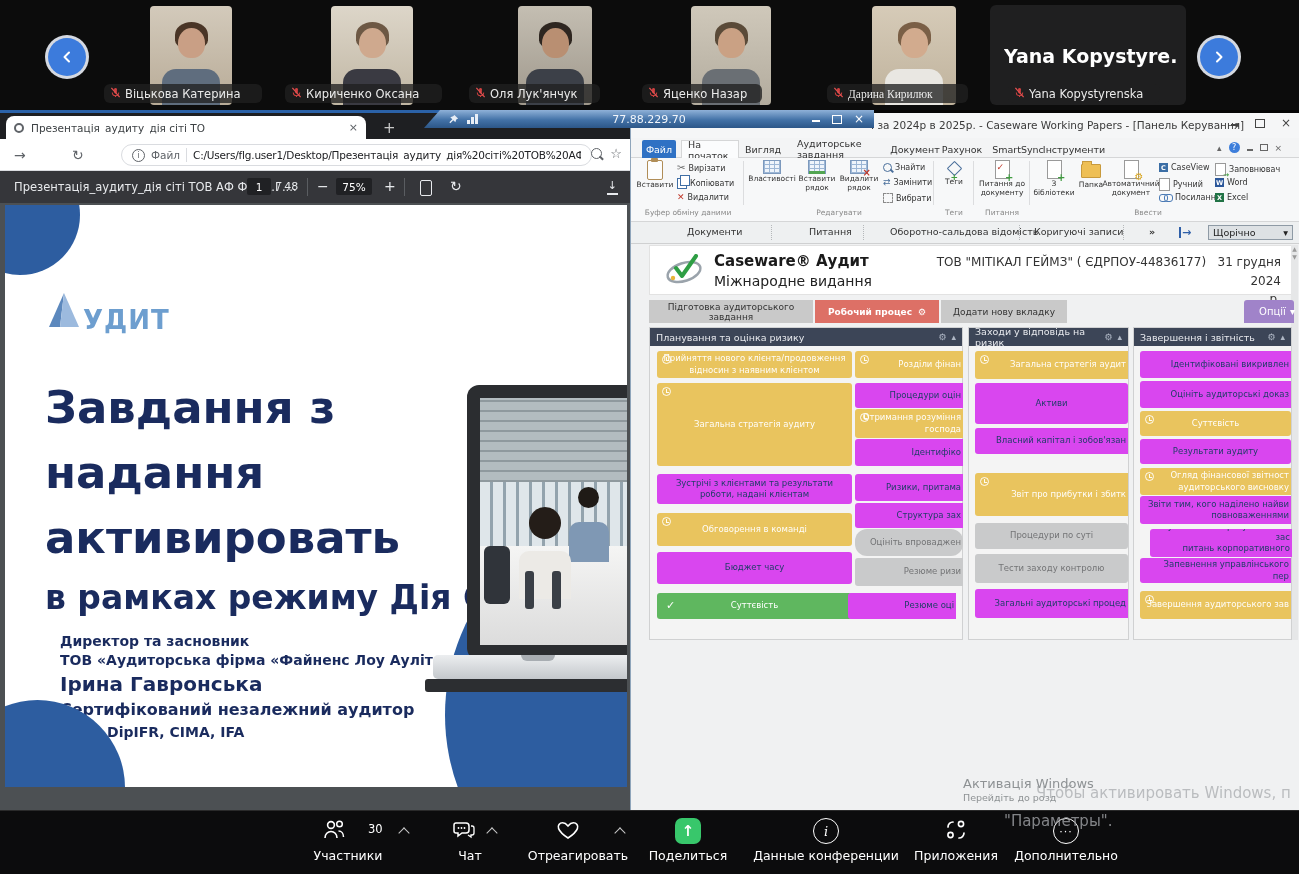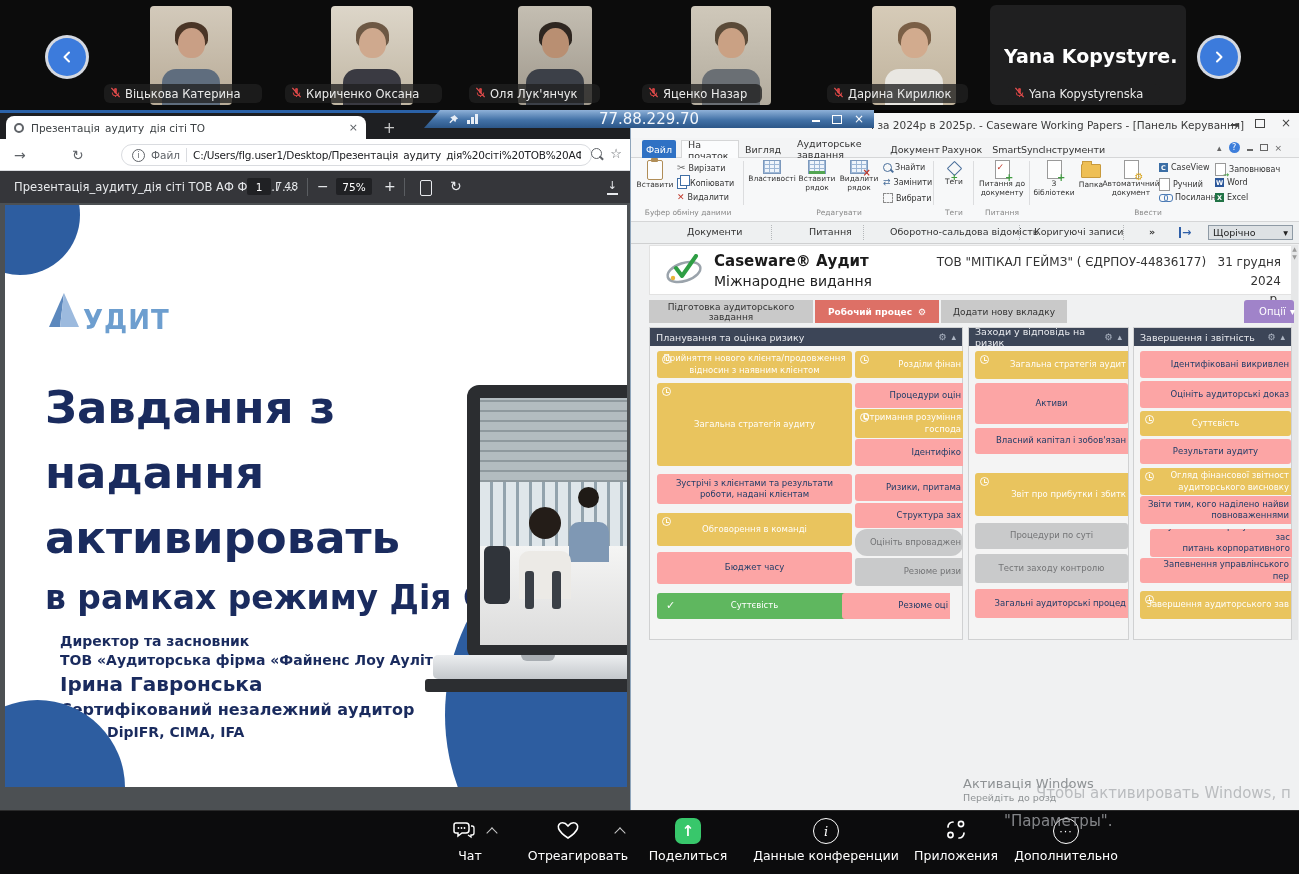--- a/index.html
+++ b/index.html
@@ -15,21 +15,21 @@
   .pv .hair{position:absolute;left:50%;top:16px;width:33px;height:26px;margin-left:-16px;border-radius:50% 50% 30% 30%;}
   .pv .body{position:absolute;left:50%;bottom:-6px;width:58px;height:42px;margin-left:-29px;border-radius:14px 14px 0 0;}
   .pill{position:absolute;top:84px;height:19px;background:rgba(32,32,32,.78);border-radius:6px;
         display:flex;align-items:center;gap:4px;padding:0 8px 0 6px;box-sizing:border-box;color:#eaeaea;font-size:11.5px;white-space:nowrap;overflow:hidden;}
   .feat{position:absolute;left:990px;top:5px;width:196px;height:100px;background:#1f1f20;border-radius:6px;}
   .feat .bigname{position:absolute;left:14px;top:40px;width:172px;color:#fff;font-weight:bold;font-size:19px;white-space:nowrap;overflow:hidden;}
   
   #rdp{position:absolute;left:424px;top:110px;width:450px;height:18px;z-index:30;
        background:linear-gradient(180deg,#8fb1d8 0%,#4372a7 55%,#2c5688 100%);
        clip-path:polygon(16px 0,100% 0,100% 100%,0 100%);display:flex;align-items:center;}
-  #rdp .ip{position:absolute;left:0;right:0;text-align:center;color:#f2f6fb;font-size:15px;pointer-events:none;}
+  #rdp .ip{position:absolute;left:0;right:0;text-align:center;color:#f2f6fb;font-size:11px;pointer-events:none;}
   #rdp .bars{display:flex;align-items:flex-end;gap:1.5px;margin-left:8px;}
   #rdp .bars i{display:block;width:2.5px;background:#e8eef6;}
   #rdp .wbtns{position:absolute;right:10px;display:flex;gap:12px;color:#fff;font-size:11px;align-items:center;}
   .wmin{display:inline-block;width:8px;height:4px;border-bottom:2px solid currentColor;}
   .wmax{display:inline-block;width:8px;height:7px;border:1.4px solid currentColor;}
   .wcls{font-size:12px;line-height:10px;}
   
   #browser{position:absolute;left:0;top:110px;width:630px;height:700px;background:#fff;}
   .b-sliver{position:absolute;left:0;top:0;width:100%;height:3px;background:#2b62a8;}
   .b-tabs{position:absolute;left:0;top:3px;width:100%;height:26px;background:#1e1f22;}
@@ -147,21 +147,21 @@
   .vgray{background:#c9c9c9;color:#333;}
   .vred{background:#dd7066;color:#fff;}
   .vopt{background:#a083c9;color:#fff;border-radius:3px 3px 0 0;font-size:10px;gap:4px;}
   .panel{position:absolute;top:214px;height:313px;background:#f4f4f4;border:1px solid #d0d1d2;box-sizing:border-box;}
   .phead{position:absolute;left:0;top:0;width:100%;height:18px;background:#3c4557;color:#e8eaee;font-size:9.5px;
          display:flex;align-items:center;padding:0 6px;box-sizing:border-box;}
   .phead .pic{margin-left:auto;display:flex;gap:5px;color:#aeb6c4;font-size:9px;}
   .card{position:absolute;border-radius:3px;display:flex;align-items:center;justify-content:center;
         padding:2px 6px;box-sizing:border-box;font-size:8.5px;line-height:1.3;text-align:center;overflow:hidden;}
   .cy{background:#e9c45e;color:rgba(255,255,255,.96);}
-  .cb{background:#fca5a5;color:#203d68;}
+  .cb{background:#d946ef;color:#203d68;}
   .cgr{background:#c9cacb;color:#737476;}
   .cgn{background:#5fb75f;color:#fff;}
   .cut{justify-content:flex-end;text-align:right;border-top-right-radius:0;border-bottom-right-radius:0;padding-right:2px;}
   .pre{white-space:pre-line;}
   .clk{position:absolute;left:5px;top:4px;width:9px;height:9px;border:1px solid rgba(255,255,255,.92);border-radius:50%;box-sizing:border-box;}
   .clk::after{content:"";position:absolute;left:3.2px;top:1.3px;width:1.2px;height:3.2px;background:rgba(255,255,255,.92);}
   .clk::before{content:"";position:absolute;left:3.2px;top:3.6px;width:2.8px;height:1.2px;background:rgba(255,255,255,.92);}
   .chk{position:absolute;left:9px;top:50%;transform:translateY(-50%);color:#fff;font-size:11px;font-weight:bold;}
   .cw-scroll{position:absolute;right:1px;top:132px;width:7px;height:395px;background:#e6e7e8;color:#9a9a9a;font-size:6px;text-align:center;line-height:8px;}
   
@@ -254,21 +254,21 @@
     </div>
     <div class="pill" style="left:642px;width:120px;">
       <span><svg width="11" height="11" viewBox="0 0 12 12">
             <rect x="4.5" y="1" width="3" height="6" rx="1.5" fill="#d04040"></rect>
             <path d="M2.5 6a3.5 3.5 0 0 0 7 0" stroke="#d04040" fill="none" stroke-width="1.1"></path>
             <line x1="6" y1="9.5" x2="6" y2="11" stroke="#d04040" stroke-width="1.1"></line>
             <line x1="1.5" y1="1" x2="10.5" y2="11" stroke="#e05050" stroke-width="1.4"></line>
           </svg></span>
       <span>Яценко Назар</span>
     </div>
-    <div class="pill" style="left:827px;width:141px;">
+    <div class="pill" style="left:827px;width:141px;font-family:Liberation Serif, serif;">
       <span><svg width="11" height="11" viewBox="0 0 12 12">
             <rect x="4.5" y="1" width="3" height="6" rx="1.5" fill="#d04040"></rect>
             <path d="M2.5 6a3.5 3.5 0 0 0 7 0" stroke="#d04040" fill="none" stroke-width="1.1"></path>
             <line x1="6" y1="9.5" x2="6" y2="11" stroke="#d04040" stroke-width="1.1"></line>
             <line x1="1.5" y1="1" x2="10.5" y2="11" stroke="#e05050" stroke-width="1.4"></line>
           </svg></span>
       <span>Дарина Кирилюк</span>
     </div>
     <div class="pill" style="left:1008px;width:152px;">
       <span><svg width="11" height="11" viewBox="0 0 12 12">
@@ -590,21 +590,21 @@
         </div>
       <div class="card cb cut" style="left:205px;top:175px;width:108px;height:25px;">
           <span>Структура зах</span>
         </div>
       <div class="card cgr cut" style="left:205px;top:201px;width:108px;height:27px;border-radius:12px;">
           <span>Оцініть впроваджен</span>
         </div>
       <div class="card cgr cut" style="left:205px;top:230px;width:108px;height:28px;">
           <span>Резюме ризи</span>
         </div>
-      <div class="card cb cut" style="left:192px;top:265px;width:108px;height:26px;">
+      <div class="card cb cut" style="left:198px;top:265px;width:108px;height:26px;">
           <span>Резюме оці</span>
         </div>
     </div>
 
     <div class="panel" style="left:337px;width:161px;">
       <div class="phead">
         <span>Заходи у відповідь на ризик</span>
         <span class="pic">
             <span>⚙</span>
             <span>▴</span>
@@ -692,20 +692,33 @@
   </div>
 
   <div id="wm">
     <div class="wm-ua1">Активація Windows</div>
     <div class="wm-ua2">Перейдіть до розд</div>
     <div class="wm-ru2">Чтобы активировать Windows, п</div>
     <div class="wm-ru3">"Параметры".</div>
   </div>
 
   <div id="zbar">
+    <div class="zitem" style="left:258px;">
+      <span class="zico" style="margin-left:-14px;">
+        <svg width="26" height="24" viewBox="0 0 24 24">
+            <circle cx="9" cy="7" r="3.4" fill="none" stroke="#fff" stroke-width="1.6"></circle>
+            <path d="M3 20c0-4 2.8-6.5 6-6.5s6 2.5 6 6.5" fill="none" stroke="#fff" stroke-width="1.6"></path>
+            <circle cx="17.5" cy="6" r="2.8" fill="none" stroke="#fff" stroke-width="1.5"></circle>
+            <path d="M16.5 13c3 0 5 2.5 5 6" fill="none" stroke="#fff" stroke-width="1.5"></path>
+          </svg>
+      </span>
+      <span class="zcount" style="left:110px;">30</span>
+      <span class="crt" style="left:142px;"></span>
+      <span class="zlbl">Участники</span>
+    </div>
     <div class="zitem" style="left:380px;">
       <span class="zico" style="margin-left:-6px;">
         <svg width="26" height="24" viewBox="0 0 24 24">
             <path d="M4 5h10a3 3 0 0 1 3 3v4a3 3 0 0 1-3 3h-4l-4 3v-3H4a2 2 0 0 1-2-2V7a2 2 0 0 1 2-2z" fill="none" stroke="#fff" stroke-width="1.5"></path>
             <path d="M19 8h1a2 2 0 0 1 2 2v5a2 2 0 0 1-2 2h-1v2l-3-2" fill="none" stroke="#fff" stroke-width="1.3"></path>
             <circle cx="6.5" cy="10" r="0.9" fill="#fff"></circle>
             <circle cx="9.5" cy="10" r="0.9" fill="#fff"></circle>
             <circle cx="12.5" cy="10" r="0.9" fill="#fff"></circle>
           </svg>
       </span>

